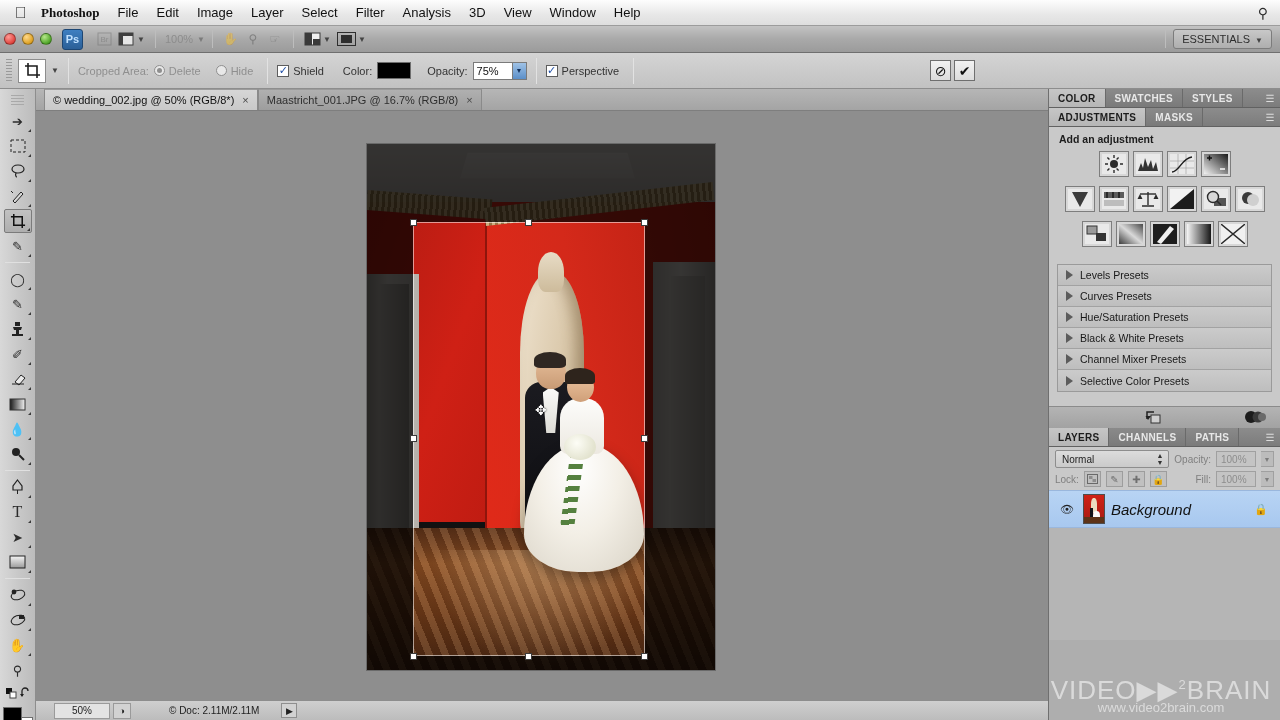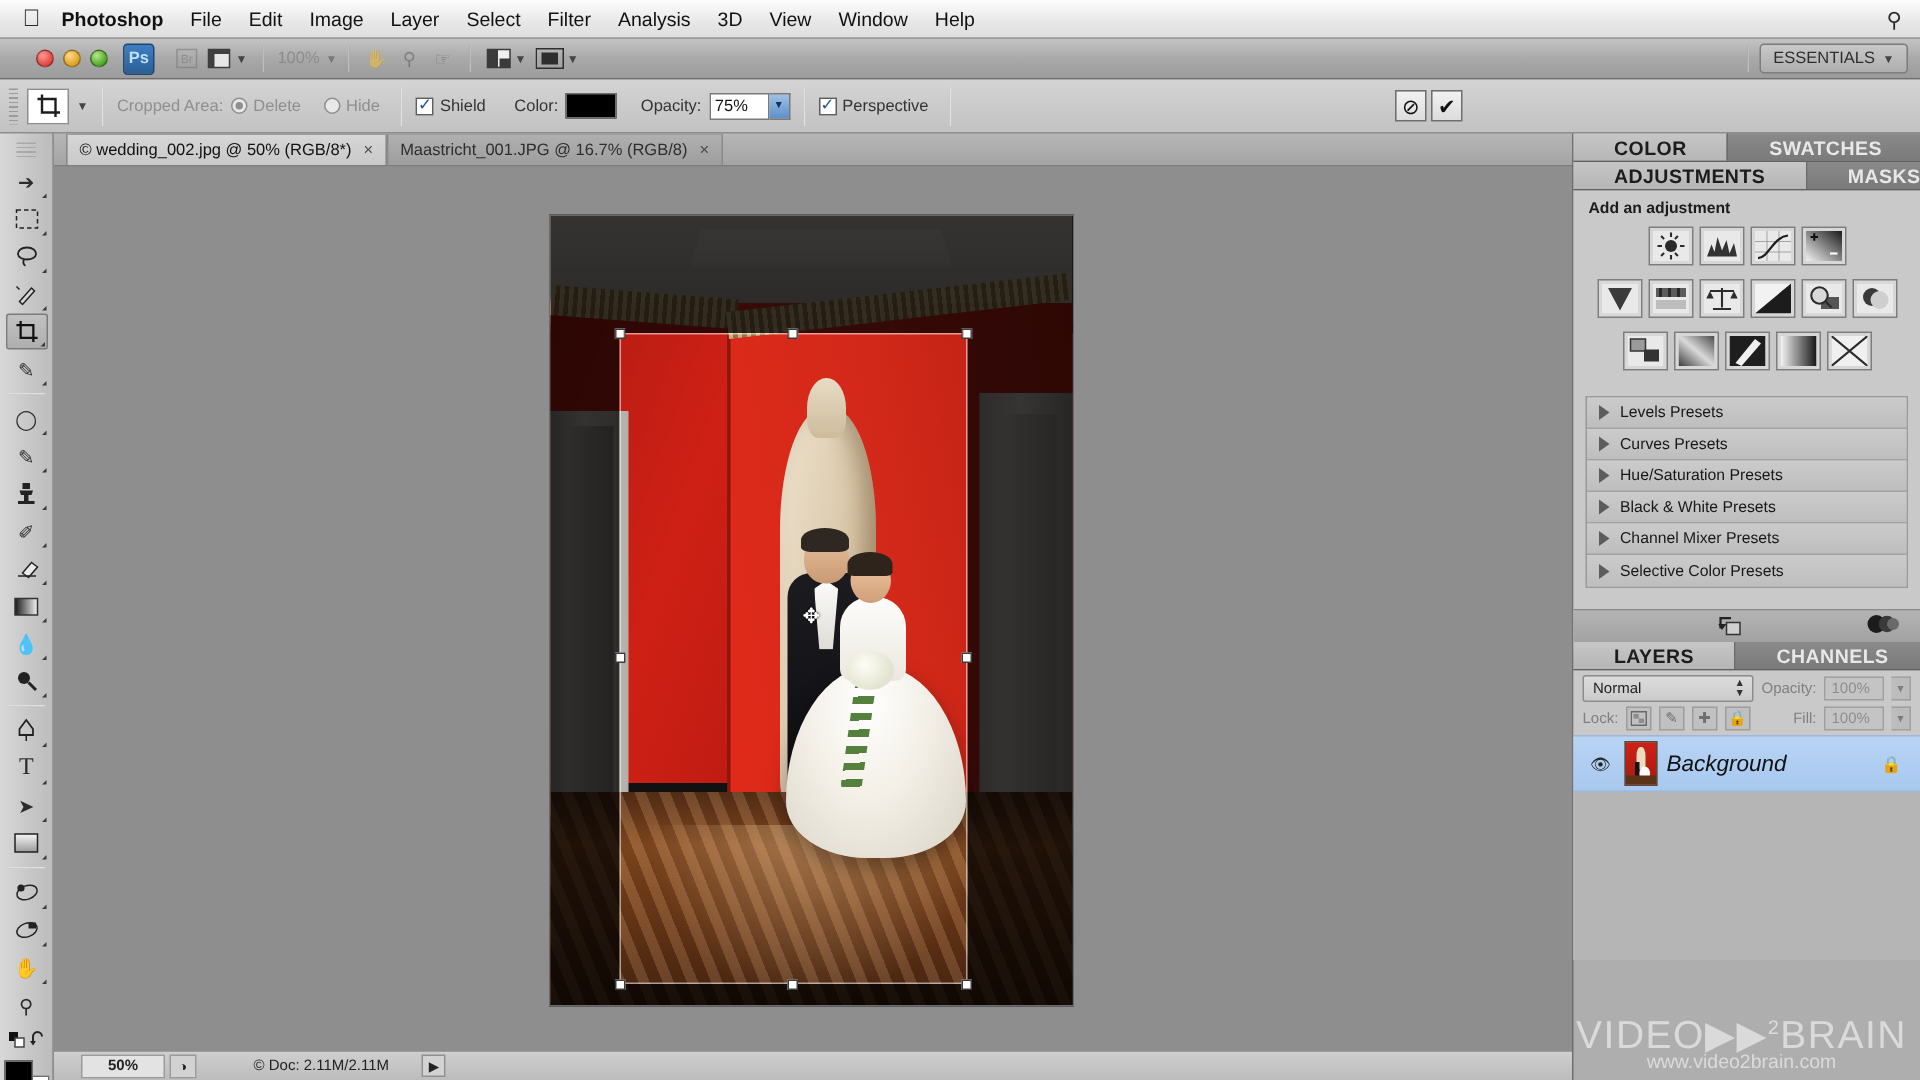--- a/index.html
+++ b/index.html
@@ -14,30 +14,30 @@
 
   
   .macbar{
     position:absolute; left:0; top:0; width:1280px; height:26px;
     background:linear-gradient(#fdfdfd,#e7e7e7 60%,#dedede);
     border-bottom:1px solid #9c9c9c;
     display:flex; align-items:center; padding-left:10px;
   }
   .apple-logo{ width:22px; font-size:16px; color:#2a2a2a; text-align:center; line-height:1; }
   .macbar .mi{ padding:0 9px; font-size:13px; color:#111; line-height:26px; white-space:nowrap;}
-  .macbar .mi.bold{ font-weight:bold; }
+  .macbar .mi.bold{ font-weight:bold;font-family:Liberation Serif, serif; }
   .macbar .spacer{ flex:1; }
   .search-ic{ margin-right:12px; font-size:14px; color:#2c2c2c; }
 
   
   .appbar{
     position:absolute; left:0; top:26px; width:1280px; height:27px;
     background:linear-gradient(#c3c3c3,#a9a9a9 50%,#9b9b9b);
     border-bottom:1px solid #6f6f6f;
-    display:flex; align-items:center; padding-left:24px;
+    display:flex; align-items:center; padding-left:4px;
   }
   .traffic{ display:flex; gap:6px; align-items:center; margin-right:10px;}
   .tl{ width:12px;height:12px;border-radius:50%; border:1px solid rgba(0,0,0,.35); }
   .tl.r{ background:radial-gradient(circle at 35% 30%, #ff9a95, #e0443e 70%); }
   .tl.y{ background:radial-gradient(circle at 35% 30%, #ffd98a, #dea123 70%); }
   .tl.g{ background:radial-gradient(circle at 35% 30%, #b6e88a, #4fa528 70%); }
   .psicon{
     width:21px;height:21px;border-radius:3px;
     background:linear-gradient(#3e7fc1,#2b5f97);
     color:#bfe0ff;font-weight:bold;font-size:11px;
@@ -210,39 +210,39 @@
             border:1px solid #3b3b3b; }
   .cursor-move{ position:absolute; font-size:14px; color:#fff; text-shadow:0 0 2px #000; }
 
   
   .statusbar{
     position:absolute; left:36px; top:700px; width:1012px; height:20px;
     background:linear-gradient(#cfcfcf,#bcbcbc); border-top:1px solid #8d8d8d;
     display:flex; align-items:center; font-size:10px; color:#222;
   }
   .sb-zoom{ width:56px;height:16px;margin-left:18px;background:#e3e3e3;border:1px solid #9a9a9a;
-            display:flex;align-items:center;justify-content:center;font-weight:bold;}
+            display:flex;align-items:center;justify-content:center;}
   .sb-arrow{ width:18px;height:16px;margin-left:3px;background:#d2d2d2;border:1px solid #9a9a9a;
             display:flex;align-items:center;justify-content:center;font-size:9px;}
   .sb-doc{ margin-left:38px; }
   .sb-play{ width:16px;height:15px;margin-left:22px;background:#d2d2d2;border:1px solid #8f8f8f;
             display:flex;align-items:center;justify-content:center;font-size:9px;}
 
   
   .dock{
     position:absolute; right:0; top:89px; width:232px; height:631px;
     background:#aeaeae; border-left:1px solid #6f6f6f;
   }
   .panelgroup{ background:#9e9e9e; }
   .ptabs{
     display:flex; align-items:stretch; height:19px;
     background:linear-gradient(#8c8c8c,#7c7c7c); border-bottom:1px solid #616161;
   }
   .ptab{
-    display:flex;align-items:center;padding:0 27px;font-size:13px;font-weight:bold;
+    display:flex;align-items:center;padding:0 9px;font-size:10px;font-weight:bold;
     letter-spacing:.3px; color:#e8e8e8;
     background:linear-gradient(#8a8a8a,#7a7a7a);
     border-right:1px solid #6a6a6a;
   }
   .ptab.active{ background:linear-gradient(#c6c6c6,#b6b6b6); color:#1c1c1c; }
   .ptabs .fill{ flex:1; }
   .pmenu{ width:20px;display:flex;align-items:center;justify-content:center;color:#ddd;font-size:10px;}
   .panelbody{ background:#c9c9c9; }
   .addadj{ font-size:10.5px;font-weight:bold;color:#1c1c1c;padding:6px 0 6px 10px; }
 

